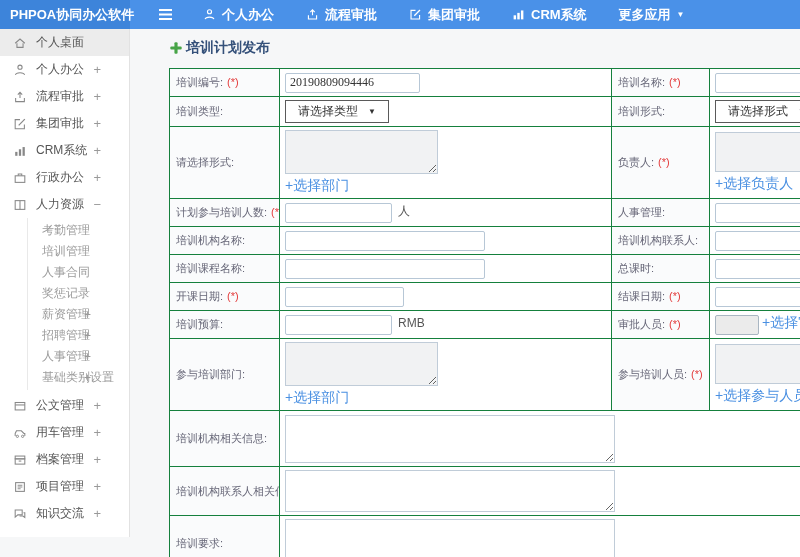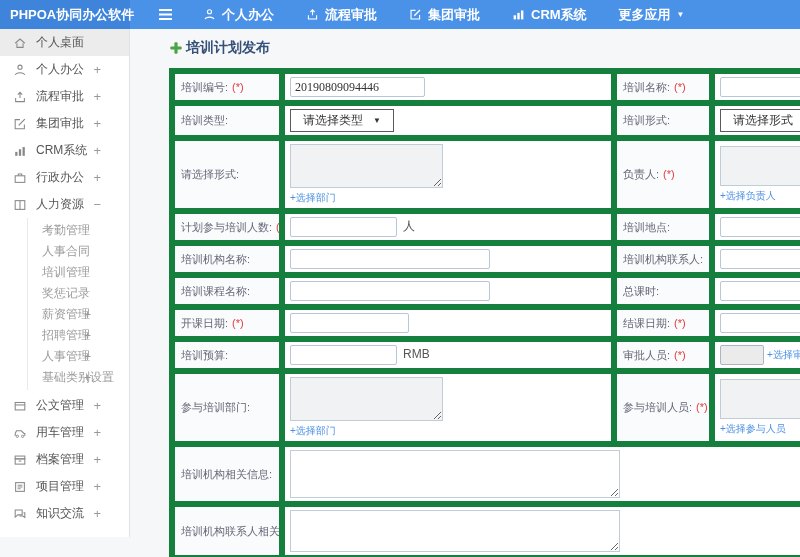--- a/index.html
+++ b/index.html
@@ -26,41 +26,41 @@
   .submenu::before{content:"";position:absolute;left:27px;top:0;bottom:2px;width:1px;background:#e9e9e9}
   .sub-item{height:21px;display:flex;align-items:center;padding-left:42px;font-size:12px;color:#9b9b9b;position:relative;cursor:pointer;white-space:nowrap}
   .sub-item .expander{right:38px;font-size:12px}
 
   
   .main{position:absolute;top:29px;left:131px;width:775px;height:528px;overflow:hidden;padding:10px 0 0 38px}
   .title{display:flex;align-items:center;font-size:14px;font-weight:bold;color:#35517a;margin-bottom:11px}
   .title .plus{width:15px;height:15px;margin-right:2px;display:flex}
 
   table.form{border-collapse:collapse;background:#fff;table-layout:fixed;width:700px}
-  td{border:6px solid #15803d;padding:3px 5px;vertical-align:middle;font-size:11px;overflow:hidden}
+  td{border:1px solid #15803d;padding:3px 5px;vertical-align:middle;font-size:11px;overflow:hidden}
   td.lbl{background:#fafbfc;color:#667;white-space:nowrap;padding-left:6px}
   td.inp{background:#fff;white-space:nowrap}
   .req{color:#e33c3c;margin-left:4px}
   .suffix{color:#555;font-size:12px;margin-left:6px}
 
   .ti{height:20px;border:1px solid #b7c7d6;border-radius:2px;padding:0 4px;font-size:12px;color:#333;background:#fff;vertical-align:middle;font-family:Liberation Serif, serif}
   .w135{width:135px}.w107{width:107px}.w200{width:200px}.w119{width:119px}.w145{width:145px}
   .ti.gray{background:#ebebeb;border-color:#a9b6c2;width:44px}
 
   .sel{display:inline-flex;align-items:center;border:1px solid #5a5a5a;background:#fff;padding:2px 12px;font-size:12px;color:#333;cursor:pointer}
   .sel .sel-caret{font-size:8px;color:#333;margin-left:10px}
 
   textarea{border:1px solid #c0ccd8;font-family:inherit;font-size:12px;color:#333;display:block}
   .ta-gray{background:#f1f2f3}
   .ta-dept{width:153px;height:44px}
   .ta-right{width:150px;height:40px}
   .ta-big{width:330px;height:48px;background:#fff}
   .ta-big2{width:330px;height:42px;background:#fff}
 
-  .lnk{color:#4a90e2;font-size:10px;text-decoration:none;cursor:pointer;white-space:nowrap}
+  .lnk{color:#4a90e2;font-size:14px;text-decoration:none;cursor:pointer;white-space:nowrap}
   .cell-stack .lnk{display:inline-block;margin-top:3px}
 
   
   tr.r-sm td{height:28px}
   tr.r-sel td{height:30px}
   tr.r-ta td{height:62px}
   tr.r-big td{height:56px}
   tr.r-big2 td{height:46px}
 </style>
 </head>
@@ -197,24 +197,24 @@
       </span>
       <span>人力资源</span>
       <span class="expander">−</span>
     </div>
 
     <div class="submenu">
       <div class="sub-item">
         <span>考勤管理</span>
       </div>
       <div class="sub-item">
+        <span>培训管理</span>
+      </div>
+      <div class="sub-item">
         <span>人事合同</span>
-      </div>
-      <div class="sub-item">
-        <span>培训管理</span>
       </div>
       <div class="sub-item">
         <span>奖惩记录</span>
       </div>
       <div class="sub-item">
         <span>薪资管理</span>
         <span class="expander">+</span>
       </div>
       <div class="sub-item">
         <span>招聘管理</span>
@@ -342,21 +342,21 @@
         <td class="lbl"><span>负责人:</span><span class="req">(*)</span></td>
         <td class="inp cell-stack">
           <textarea class="ta-right ta-gray" style=""></textarea>
           <a class="lnk">+选择负责人</a>
         </td>
       </tr>
 
       <tr class="r-sm">
         <td class="lbl"><span>计划参与培训人数:</span><span class="req">(*)</span></td>
         <td class="inp"><input class="ti w107" type="text" style=""><span class="suffix">人</span></td>
-        <td class="lbl"><span>培训地点:</span></td>
+        <td class="lbl"><span>人事管理:</span></td>
         <td class="inp"><input class="ti w145" type="text" style=""></td>
       </tr>
 
       <tr class="r-sm">
         <td class="lbl"><span>培训机构名称:</span></td>
         <td class="inp"><input class="ti w200" type="text" style=""></td>
         <td class="lbl"><span>培训机构联系人:</span></td>
         <td class="inp"><input class="ti w145" type="text" style=""></td>
       </tr>
 

